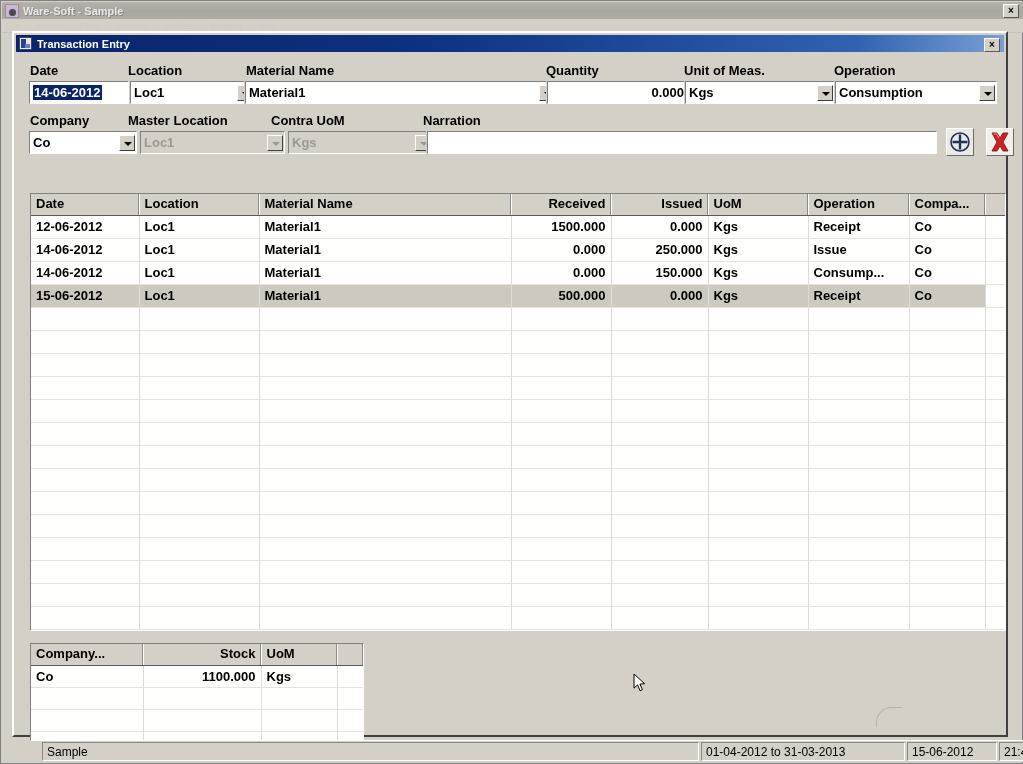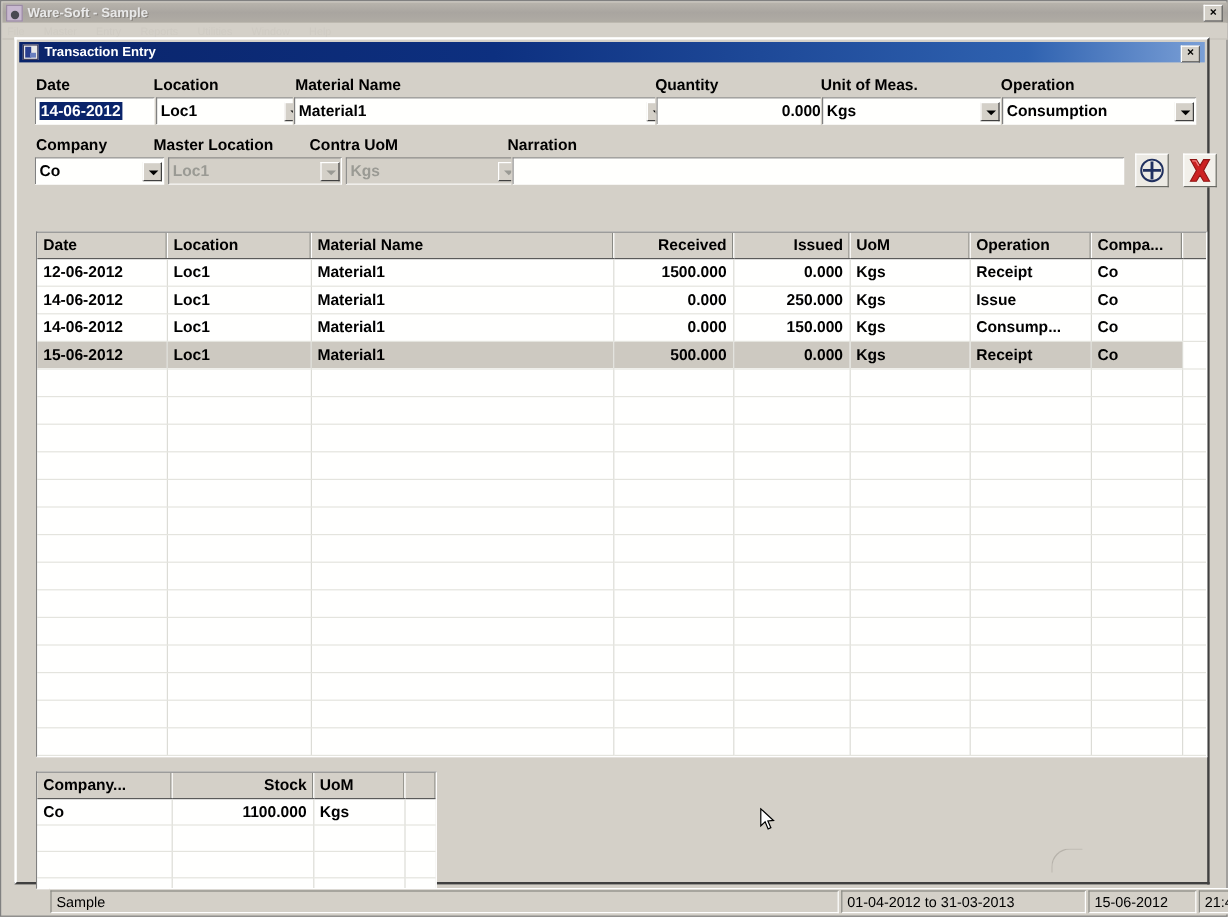--- a/index.html
+++ b/index.html
@@ -387,21 +387,21 @@
         <span class="combo-arrow"></span>
       </div>
 
       <div class="combo" style="left:819px; top:27px; width:162px; height:23px;">
         <span class="combo-val">Consumption</span>
         <span class="combo-arrow"></span>
       </div>
 
       <span class="field-label" style="left:14px;  top:59px;">Company</span>
       <span class="field-label" style="left:112px; top:59px;">Master Location</span>
-      <span class="field-label" style="left:242px; top:59px;">Contra UoM</span>
+      <span class="field-label" style="left:255px; top:59px;">Contra UoM</span>
       <span class="field-label" style="left:407px; top:59px;">Narration</span>
 
       <div class="combo" style="left:13px; top:77px; width:108px; height:23px;">
         <span class="combo-val">Co</span>
         <span class="combo-arrow"></span>
       </div>
 
       <div class="combo disabled" style="left:124px; top:77px; width:145px; height:23px;">
         <span class="combo-val">Loc1</span>
         <span class="combo-arrow"></span>

